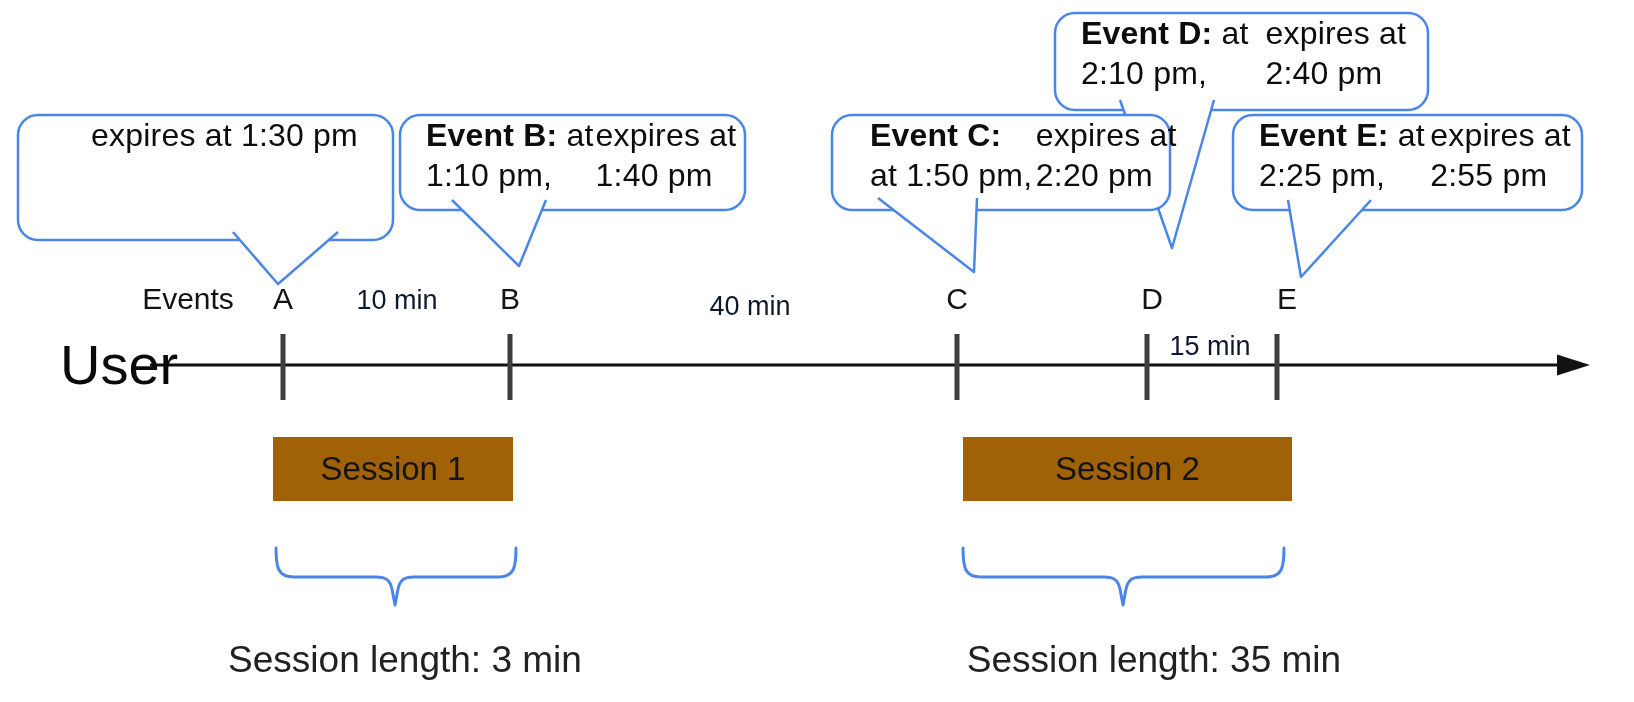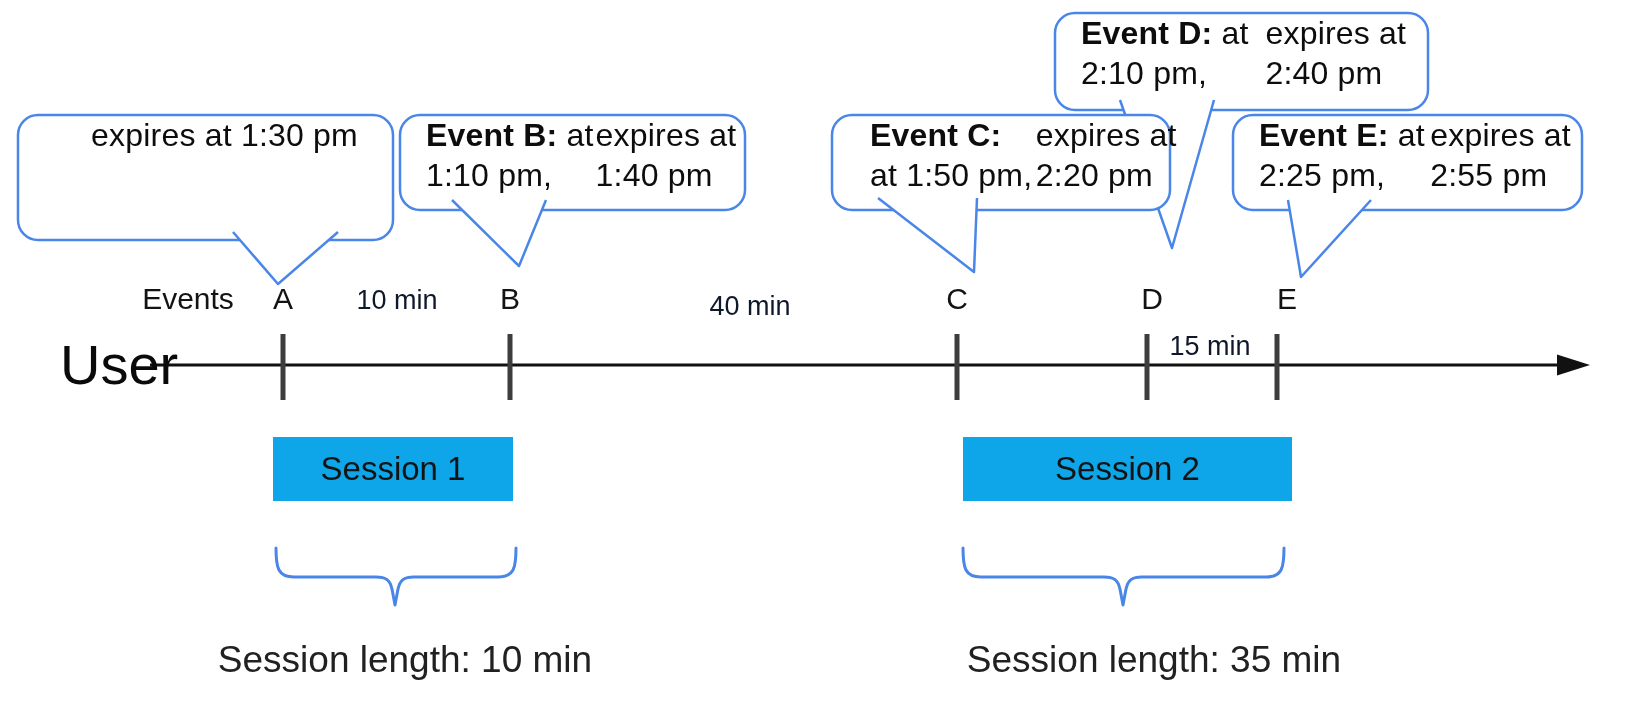--- a/index.html
+++ b/index.html
@@ -19,21 +19,21 @@
   .tick-letter{
     width:80px;text-align:center;font-size:30px;line-height:38px;color:#131313;
   }
   .interval-label{
     width:140px;text-align:center;font-size:27px;line-height:40px;color:#0f172a;
   }
   .events-label{width:140px;text-align:center;font-size:30px;line-height:38px;color:#131313;}
   .user-label{font-size:56px;line-height:56px;color:#0a0a0a;}
   
   .session-box{
-    position:absolute;z-index:1;background:#0ea5e9;
+    position:absolute;z-index:1;background:#a16207;
     display:flex;align-items:center;justify-content:center;
     font-size:33px;color:#141414;
   }
   .caption{
     width:420px;text-align:center;font-size:37px;line-height:44px;color:#212121;
   }
 </style>
 </head>
 <body>
 
@@ -109,16 +109,16 @@
   <div class="txt tick-letter" style="left:917px;top:280px;">C</div>
   <div class="txt tick-letter" style="left:1112px;top:280px;">D</div>
   <div class="txt tick-letter" style="left:1247px;top:280px;">E</div>
 
   <div class="txt interval-label" style="left:327px;top:280px;">10 min</div>
   <div class="txt interval-label" style="left:680px;top:286px;">40 min</div>
   <div class="txt interval-label" style="left:1140px;top:280px;margin-top:46px;">15 min</div>
 
   <div class="txt user-label" style="left:60px;top:337px;">User</div>
 
-  <div class="txt caption" style="left:195px;top:638px;">Session length: 10 min</div>
+  <div class="txt caption" style="left:195px;top:638px;">Session length: 3 min</div>
   <div class="txt caption" style="left:944px;top:638px;">Session length: 35 min</div>
 
 </div>
 
 </body></html>

